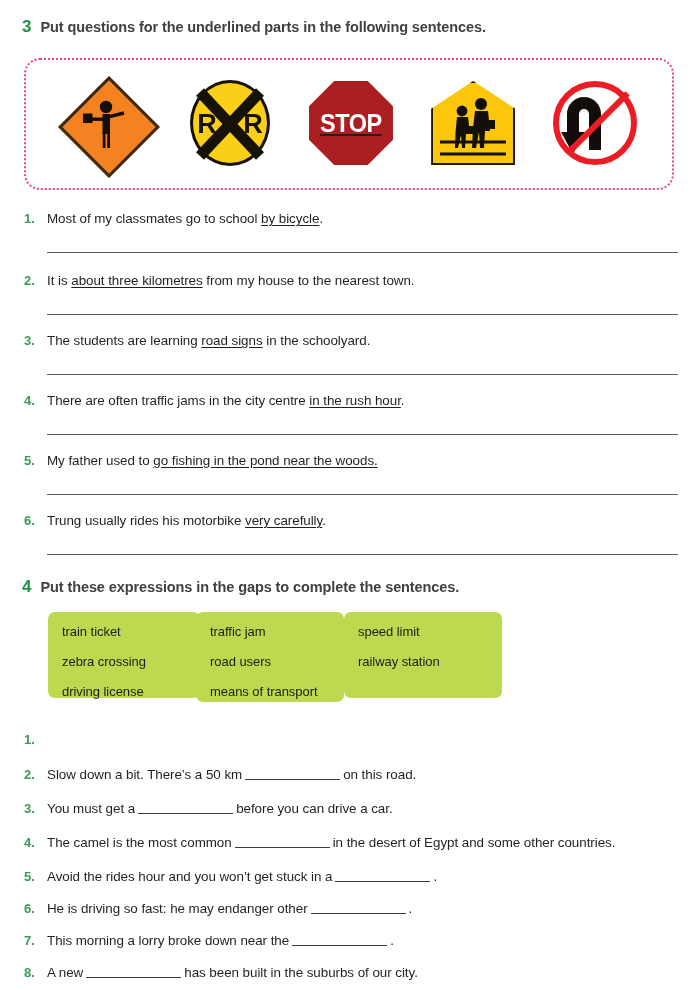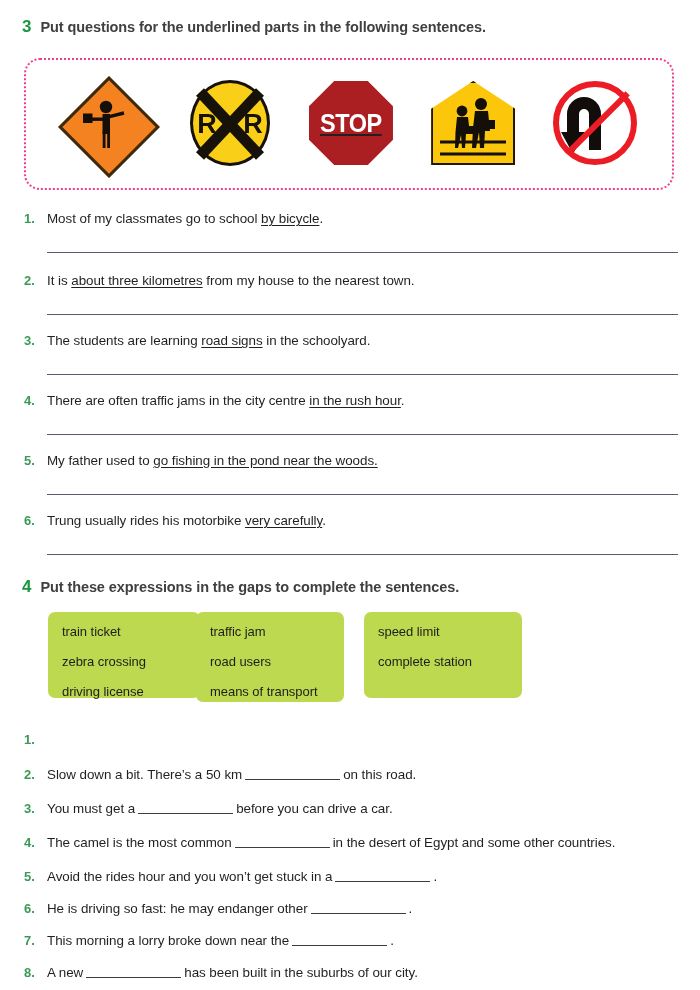--- a/index.html
+++ b/index.html
@@ -302,23 +302,23 @@
 <div class="word-box" style="left:48px; top:612px; width:152px; height:86px">
   <span>train ticket</span>
   <span>zebra crossing</span>
   <span>driving license</span>
 </div>
 <div class="word-box" style="left:196px; top:612px; width:148px; height:90px">
   <span>traffic jam</span>
   <span>road users</span>
   <span>means of transport</span>
 </div>
-<div class="word-box" style="left:364px; top:612px; width:158px; height:86px">
+<div class="word-box" style="left:344px; top:612px; width:158px; height:86px">
   <span>speed limit</span>
-  <span>complete station</span>
+  <span>railway station</span>
 </div>
 
 <div class="q-item" style="top:732px">
   <span class="q-num">1.</span>
 </div>
 
 <div class="q-item" style="top:766px">
   <span class="q-num">2.</span>
   <span class="q-text"><span>Slow down a bit. There’s a 50 km</span><span class="blank"></span><span>on this road.</span></span>
 </div>

